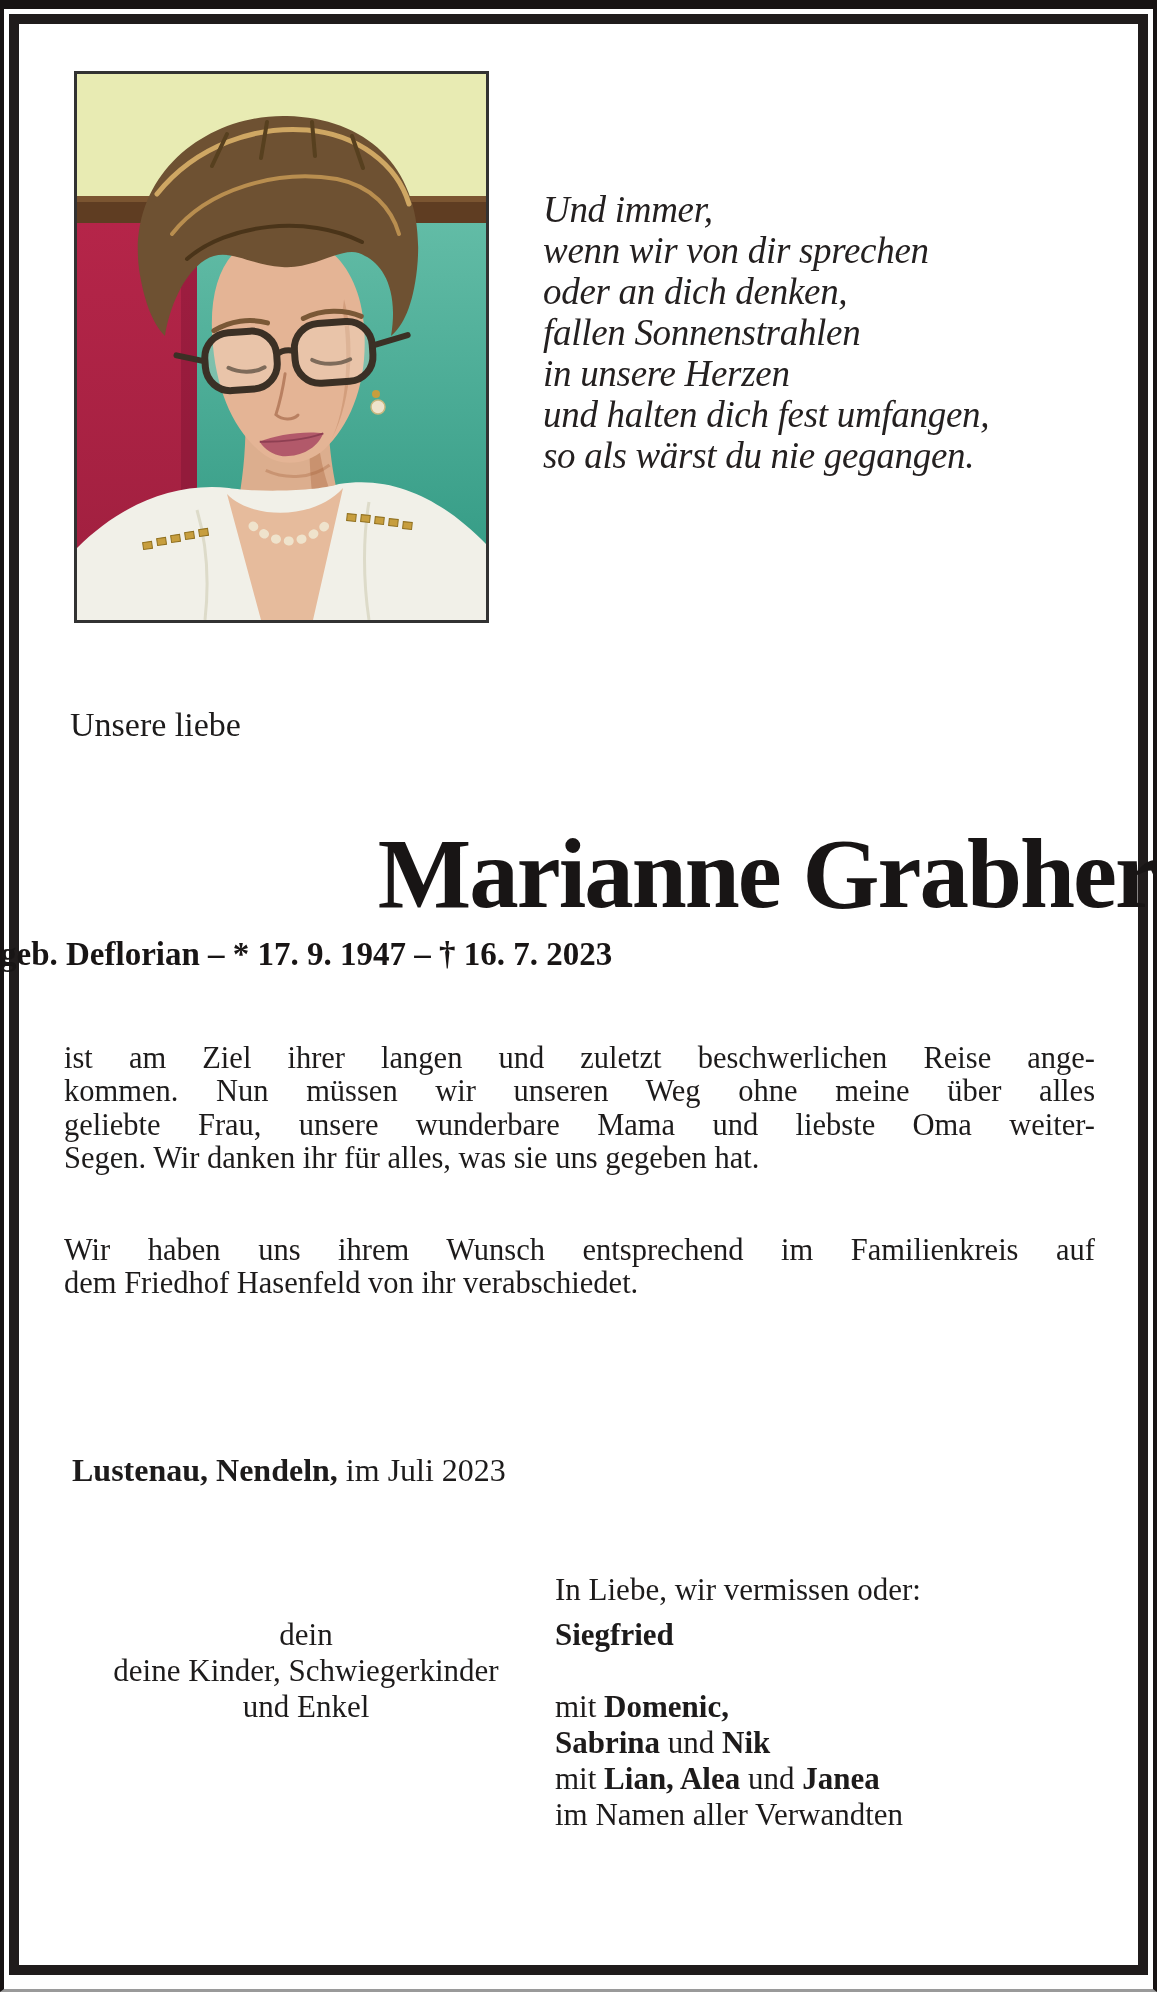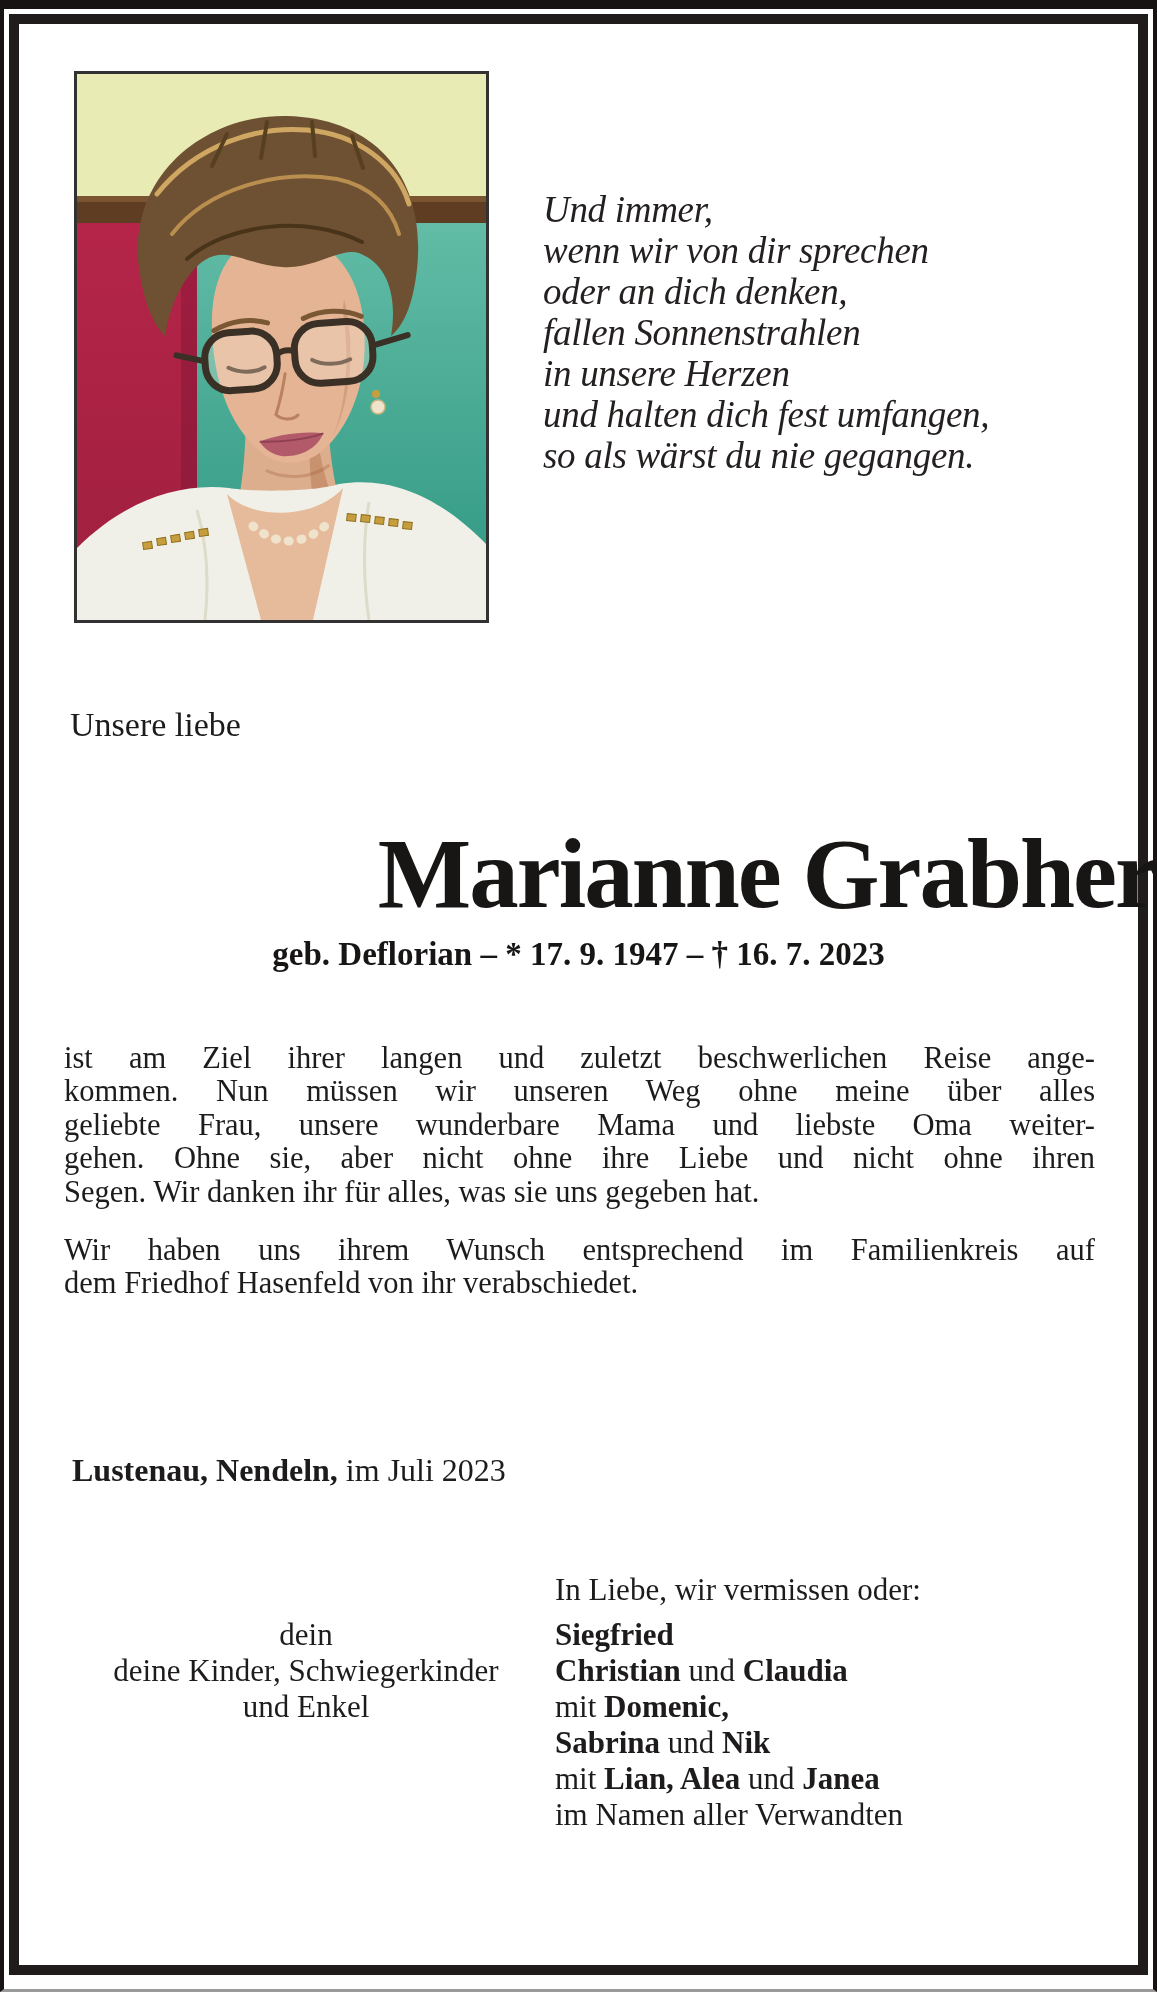--- a/index.html
+++ b/index.html
@@ -29,21 +29,21 @@
     color:#242020;
   }
   .intro { position:absolute; left:70px; top:706px; font-size:34px;text-align:right; }
   .name {
     position:absolute; left:0; top:824px; width:100%; margin:0;
     text-align:right; font-size:99px; font-weight:bold;
     letter-spacing:-2px; line-height:1; white-space:nowrap; color:#181515;
   }
   .subline {
     position:absolute; left:0; top:936px; width:100%;
-    text-align:center; font-size:33px; font-weight:bold; color:#181515;
+    font-size:33px; font-weight:bold; color:#181515;
   }
   .par { position:absolute; left:64px; width:1031px; font-size:30.5px; }
   .par1 { top:1042px; }
   .par2 { top:1234px; }
   .jline { text-align:justify; text-align-last:justify; height:33.4px; line-height:33.4px; white-space:nowrap; }
   .jline.last { text-align-last:left; }
   .dateline { position:absolute; left:72px; top:1452px; font-size:32px; }
   .bold { font-weight:bold; }
   .sig { position:absolute; left:64px; top:1572px; width:1031px; font-size:31px; }
   .sig-row { display:flex; line-height:36px; height:36px; }
@@ -155,21 +155,20 @@
 
   <div class="intro">Unsere liebe</div>
 
   <h1 class="name">Marianne Grabher</h1>
   <div class="subline">geb. Deflorian – * 17. 9. 1947 – † 16. 7. 2023</div>
 
   <div class="par par1">
     <div class="jline">ist am Ziel ihrer langen und zuletzt beschwerlichen Reise ange-</div>
     <div class="jline">kommen. Nun müssen wir unseren Weg ohne meine über alles</div>
     <div class="jline">geliebte Frau, unsere wunderbare Mama und liebste Oma weiter-</div>
-    <div class="jline">gehen. Ohne sie, aber nicht ohne ihre Liebe und nicht ohne ihren</div>
     <div class="jline last">Segen. Wir danken ihr für alles, was sie uns gegeben hat.</div>
   </div>
 
   <div class="par par2">
     <div class="jline">Wir haben uns ihrem Wunsch entsprechend im Familienkreis auf</div>
     <div class="jline last">dem Friedhof Hasenfeld von ihr verabschiedet.</div>
   </div>
 
   <div class="dateline"><span class="bold">Lustenau, Nendeln,</span><span> im Juli 2023</span></div>
 
@@ -177,21 +176,20 @@
     <div class="sig-row first">
       <div class="sig-left"></div>
       <div class="sig-right">In Liebe, wir vermissen oder:</div>
     </div>
     <div class="sig-row">
       <div class="sig-left">dein</div>
       <div class="sig-right"><span class="bold">Siegfried</span></div>
     </div>
     <div class="sig-row">
       <div class="sig-left">deine Kinder, Schwiegerkinder</div>
-      <div class="sig-right"><span class="bold">Christian</span><span> und </span><span class="bold">Claudia</span></div>
     </div>
     <div class="sig-row">
       <div class="sig-left">und Enkel</div>
       <div class="sig-right"><span>mit </span><span class="bold">Domenic,</span></div>
     </div>
     <div class="sig-row">
       <div class="sig-left"></div>
       <div class="sig-right"><span class="bold">Sabrina</span><span> und </span><span class="bold">Nik</span></div>
     </div>
     <div class="sig-row">

